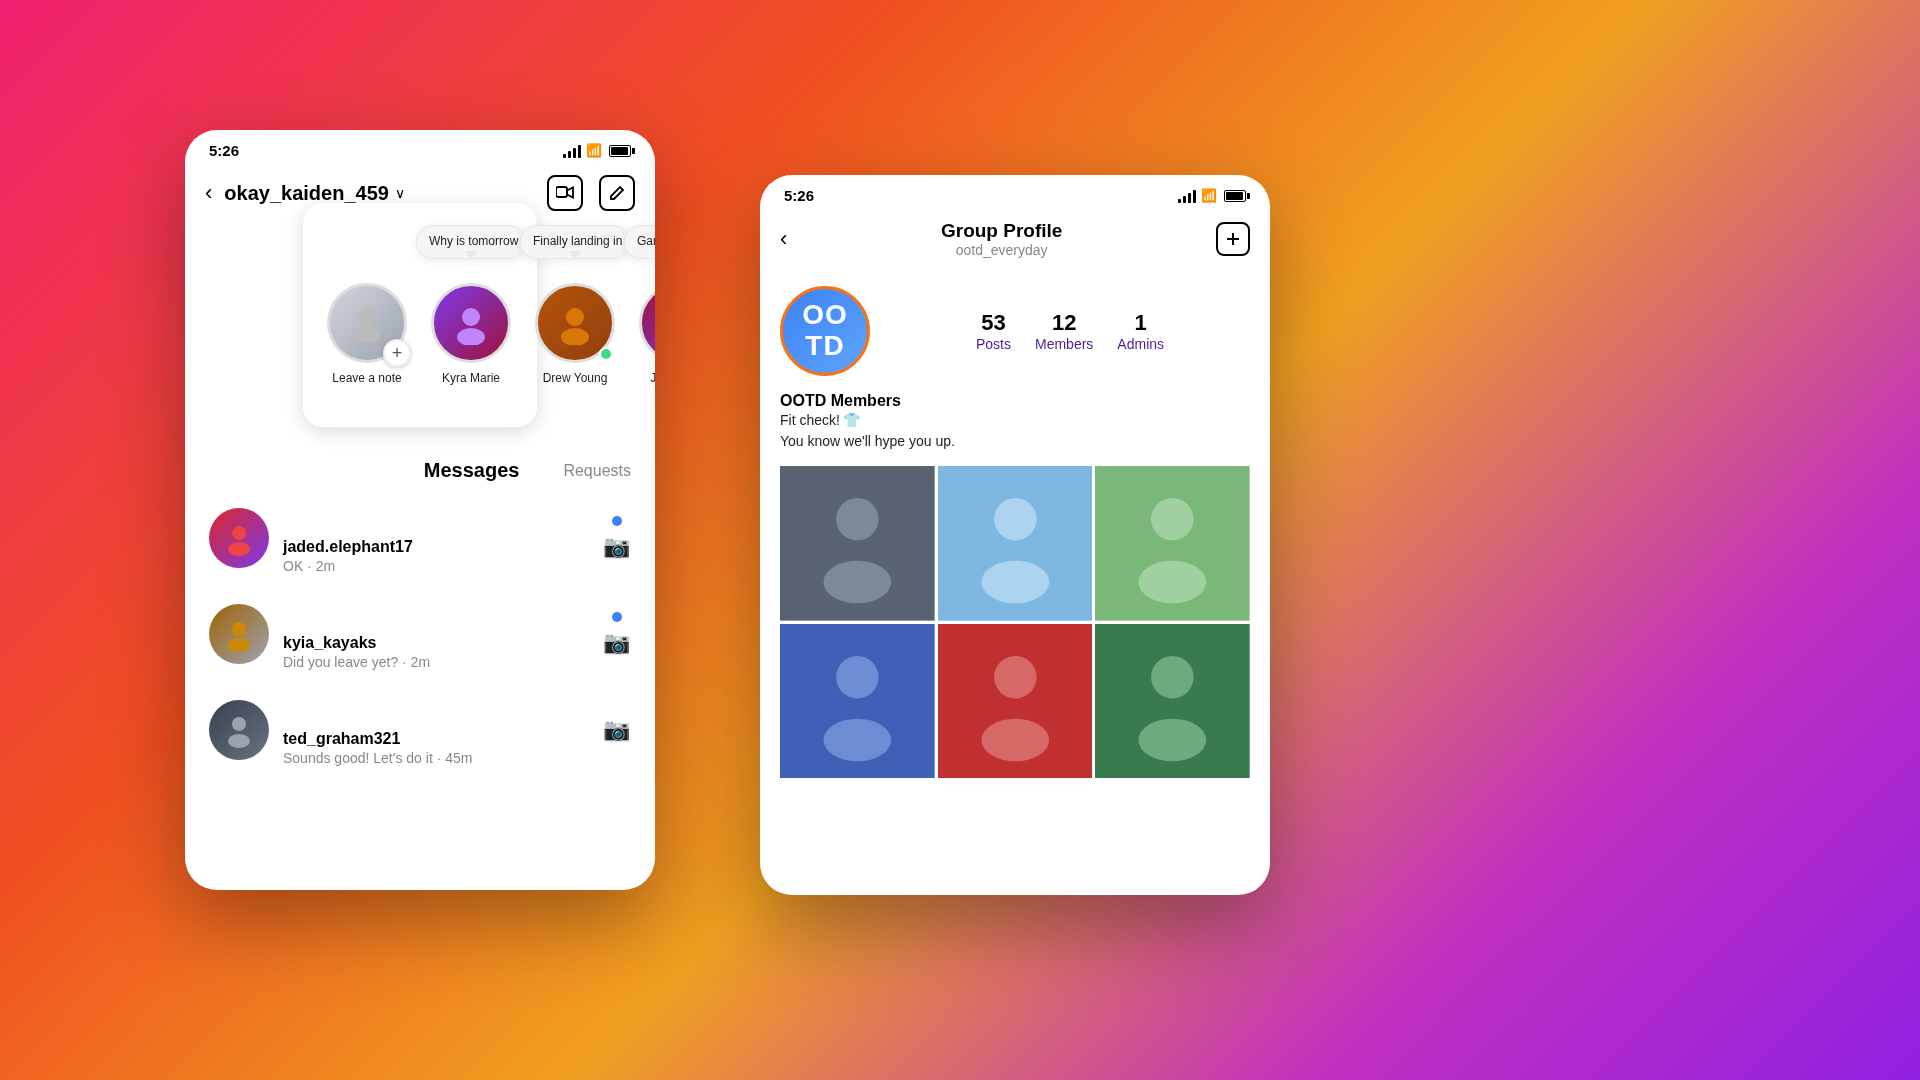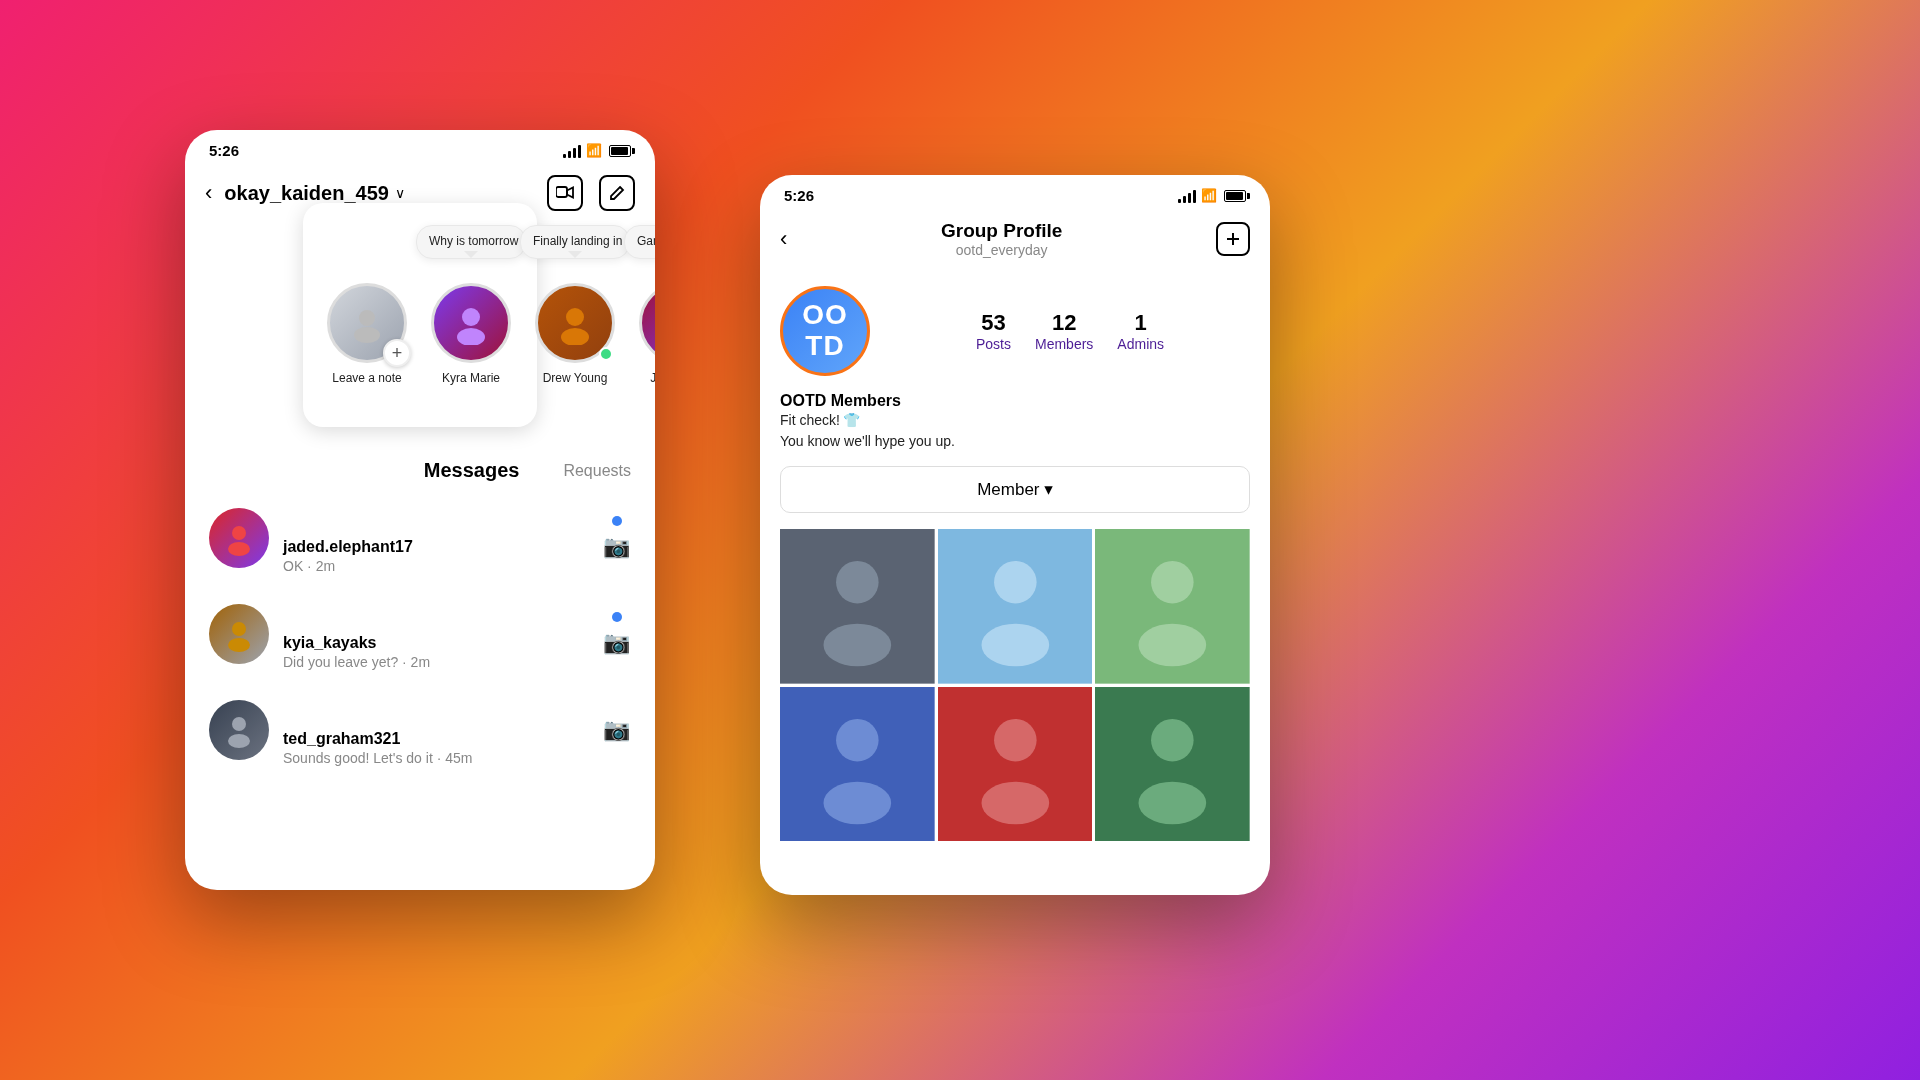--- a/index.html
+++ b/index.html
@@ -713,23 +713,20 @@
         </div>
       </div>
     </div>
 
     <div class="bio-section">
       <div class="bio-name">OOTD Members</div>
       <div class="bio-line">Fit check! 👕</div>
       <div class="bio-line">You know we'll hype you up.</div>
     </div>
 
-    <button class="member-btn">
-      <span>Member ▾</span>
-    </button>
 
     <div class="photo-grid">
       <div class="photo-cell">
         <svg viewBox="0 0 160 160" class="photo-placeholder">
           <rect width="160" height="160" fill="#5a6372"></rect>
           <circle cx="80" cy="55" r="22" fill="#8a9aaa" opacity="0.7"></circle>
           <ellipse cx="80" cy="120" rx="35" ry="22" fill="#8a9aaa" opacity="0.7"></ellipse>
         </svg>
       </div>
       <div class="photo-cell">

